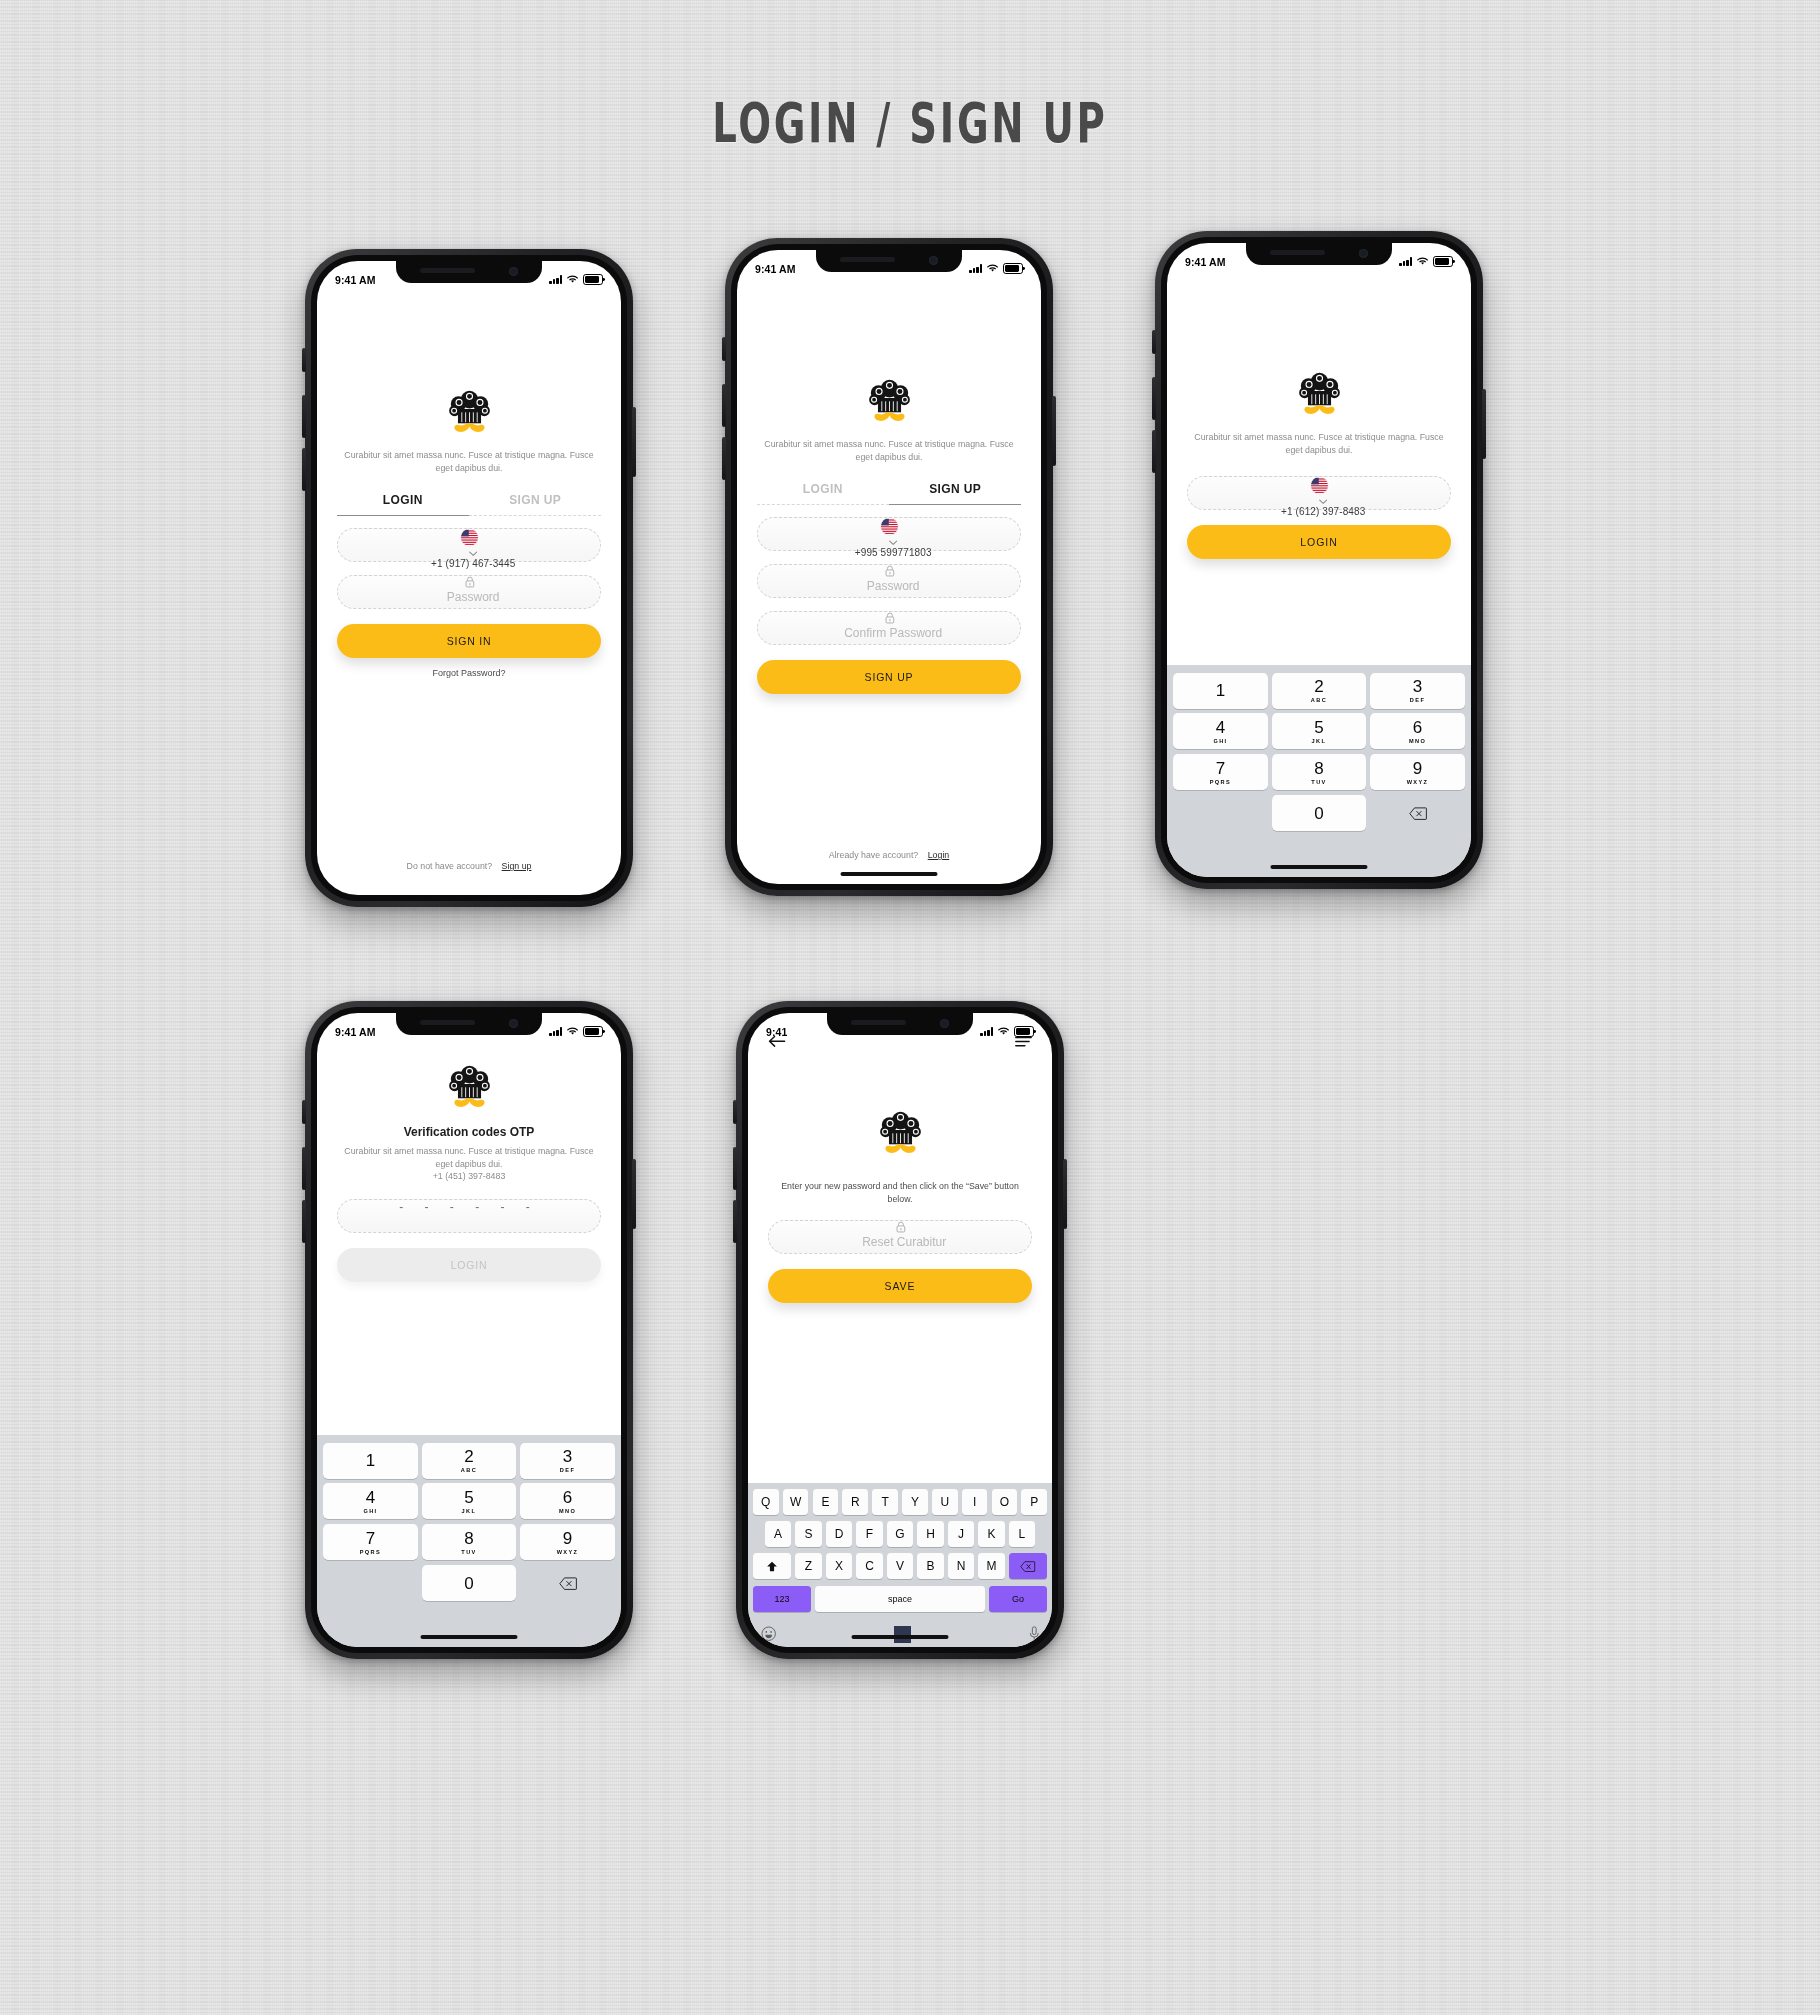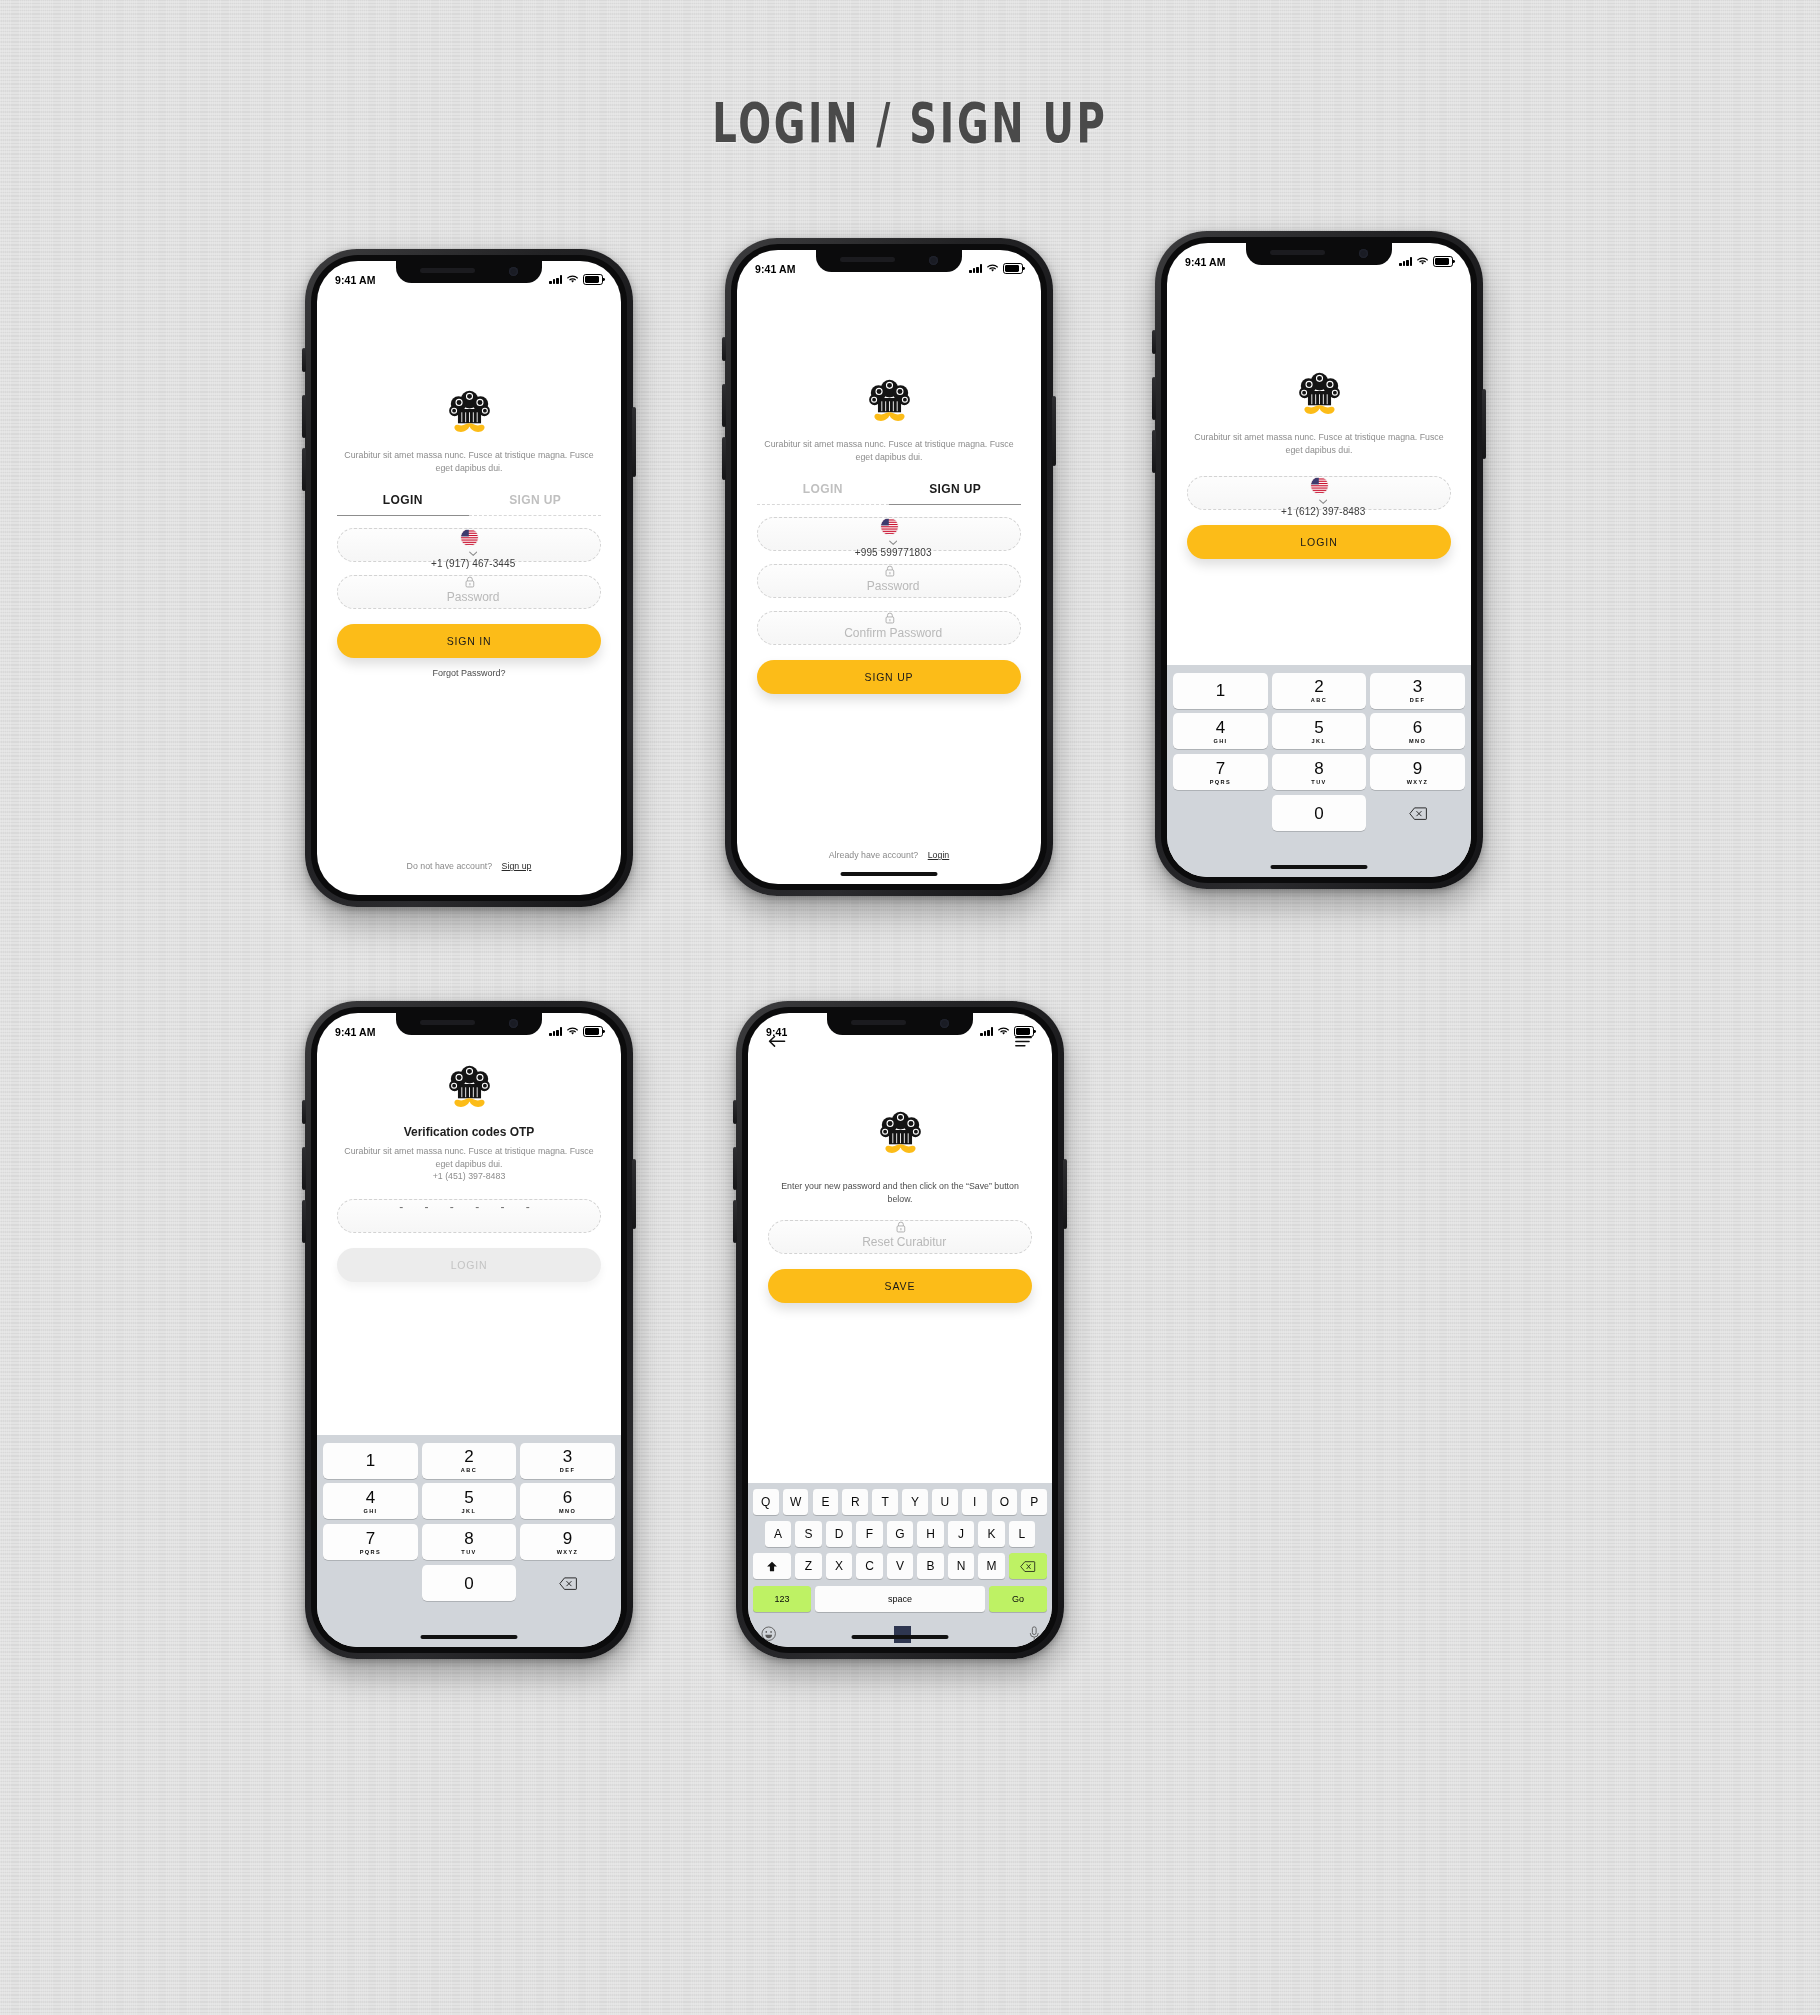--- a/index.html
+++ b/index.html
@@ -169,21 +169,21 @@
     position:absolute;left:0;bottom:0;width:100%;
     background:#d1d5da;padding:6.3px 2.8px 0 2.8px;box-sizing:border-box;
   }
   .kb-row{display:flex;justify-content:center;margin-bottom:6.3px;}
   .kb-row.r2{padding:0 12px;}
   .kb-key{
     flex:1;margin:0 2.1px;height:26px;background:#fcfcfc;border-radius:3.5px;
     display:flex;align-items:center;justify-content:center;
     font-size:12px;color:#0a0a0a;box-shadow:0 0.7px 0 rgba(0,0,0,.25);
   }
-  .kb-key.gray{background:#bef264;}
+  .kb-key.gray{background:#8b5cf6;}
   .kb-key.wide{flex:1.45;}
   .kb-key.space{flex:4.2;font-size:9px;}
   .kb-key.fn{flex:1.45;font-size:9px;}
   .kb-bottom{display:flex;align-items:center;justify-content:space-between;padding:3.5px 9.8px 0 9.8px;height:29px;box-sizing:border-box;}
   .kb-cursor{width:17.5px;height:17.5px;background:#2e3650;}
 </style>
 </head>
 <body>
 
 <div class="noise"></div>

